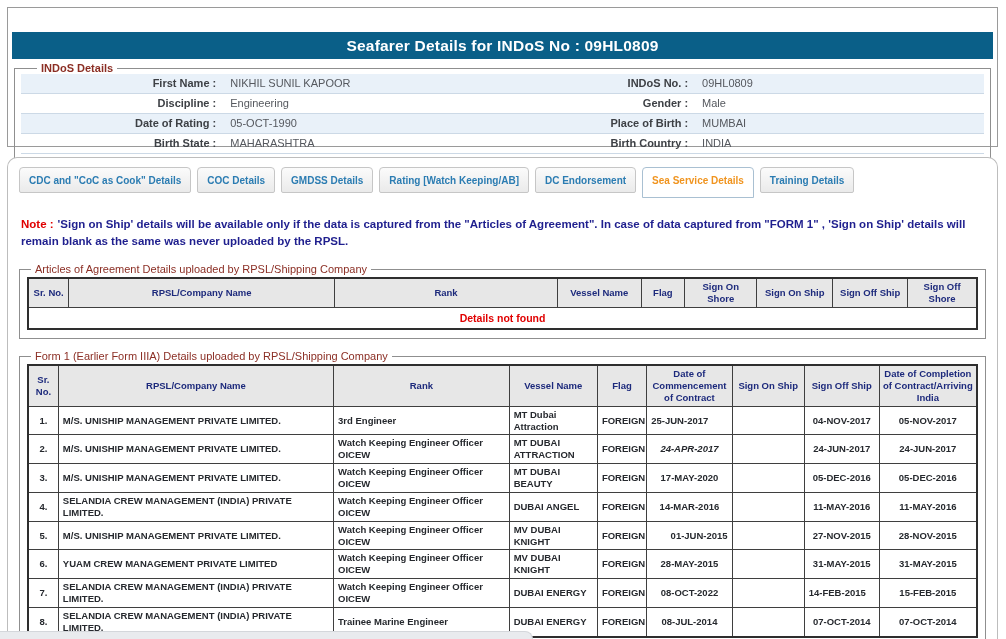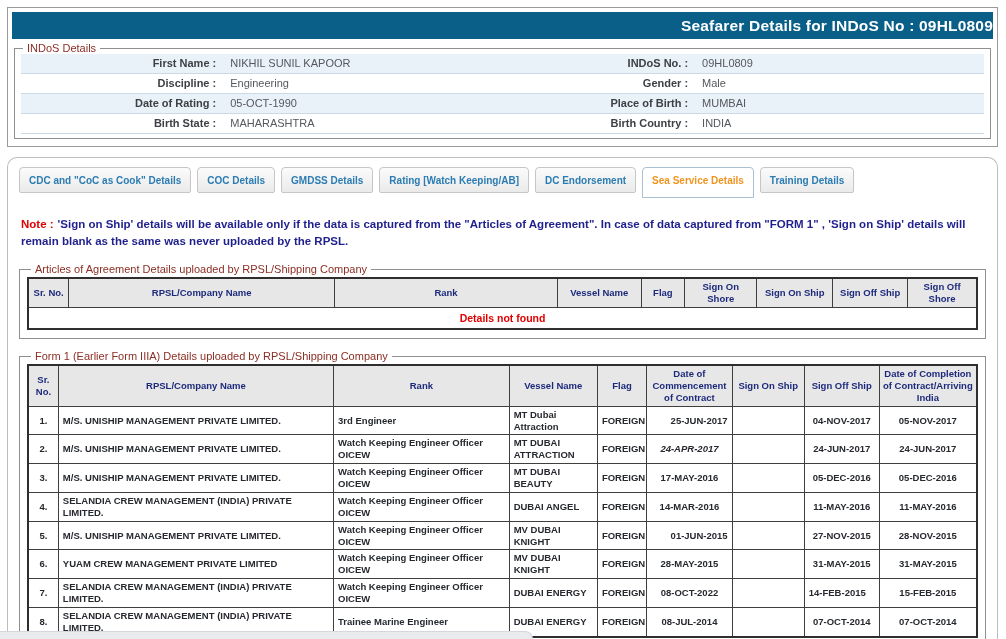--- a/index.html
+++ b/index.html
@@ -8,30 +8,30 @@
     background:#ffffff;
     font-family:"Liberation Sans","DejaVu Sans",sans-serif;
   }
   
   .top-frame{
     position:absolute;left:7px;top:7px;width:991px;height:140px;
     box-sizing:border-box;border:1px solid #9a9a9a;padding:4px 4px 0 4px;background:#fff;
   }
   .header-bar{
     height:27px;background:var(--header-bar,#0a5f88);
-    display:flex;align-items:center;justify-content:flex-end;
+    display:flex;align-items:center;justify-content:center;margin-top:20px;
   }
   .header-bar .title{
     color:#ffffff;font-weight:bold;font-size:15.5px;letter-spacing:.2px;
   }
   fieldset.indos{
     border:1px solid #8f8f8f;margin:3px 2px 0 2px;padding:0 6px 4px 6px;
   }
   fieldset.indos legend{
-    color:var(--legend,#8b2e24);font-weight:normal;font-size:11px;padding:0 4px;margin-left:2px;
+    color:var(--legend,#8b2e24);font-weight:bold;font-size:11px;padding:0 4px;margin-left:16px;
   }
   .detail-row{
     display:grid;grid-template-columns:21% 35% 14% 30%;
     height:19px;line-height:19px;font-size:11px;
     border-bottom:1px solid #ccd9e6;
   }
   .detail-row.alt{background:#e9f1f9;}
   .detail-row .lbl{font-weight:bold;color:#3d4045;text-align:right;padding-right:7px;white-space:nowrap;}
   .detail-row .val{color:#55585e;text-align:left;padding-left:7px;white-space:nowrap;}
   
@@ -201,21 +201,21 @@
             <th>Date of Completion of Contract/Arriving India</th>
           </tr>
         </thead>
         <tbody>
           <tr>
             <td style="text-align: center;">1.</td>
             <td style="text-align: left;">M/S. UNISHIP MANAGEMENT PRIVATE LIMITED.</td>
             <td style="text-align: left;">3rd Engineer</td>
             <td style="text-align: left;">MT Dubai Attraction</td>
             <td style="text-align: center;">FOREIGN</td>
-            <td style="text-align: right;">25-JUN-2017</td>
+            <td style="text-align: left;">25-JUN-2017</td>
             <td style="text-align: center;"></td>
             <td style="text-align: center;">04-NOV-2017</td>
             <td style="text-align: center;">05-NOV-2017</td>
           </tr>
           <tr>
             <td style="text-align: center;">2.</td>
             <td style="text-align: left;">M/S. UNISHIP MANAGEMENT PRIVATE LIMITED.</td>
             <td style="text-align: left;">Watch Keeping Engineer Officer OICEW</td>
             <td style="text-align: left;">MT DUBAI ATTRACTION</td>
             <td style="text-align: center;">FOREIGN</td>
@@ -223,21 +223,21 @@
             <td style="text-align: center;"></td>
             <td style="text-align: center;">24-JUN-2017</td>
             <td style="text-align: center;">24-JUN-2017</td>
           </tr>
           <tr>
             <td style="text-align: center;">3.</td>
             <td style="text-align: left;">M/S. UNISHIP MANAGEMENT PRIVATE LIMITED.</td>
             <td style="text-align: left;">Watch Keeping Engineer Officer OICEW</td>
             <td style="text-align: left;">MT DUBAI BEAUTY</td>
             <td style="text-align: center;">FOREIGN</td>
-            <td style="text-align: center;">17-MAY-2016</td>
+            <td style="text-align: center;">17-MAY-2020</td>
             <td style="text-align: center;"></td>
             <td style="text-align: center;">05-DEC-2016</td>
             <td style="text-align: center;">05-DEC-2016</td>
           </tr>
           <tr>
             <td style="text-align: center;">4.</td>
             <td style="text-align: left;">SELANDIA CREW MANAGEMENT (INDIA) PRIVATE LIMITED.</td>
             <td style="text-align: left;">Watch Keeping Engineer Officer OICEW</td>
             <td style="text-align: left;">DUBAI ANGEL</td>
             <td style="text-align: center;">FOREIGN</td>

